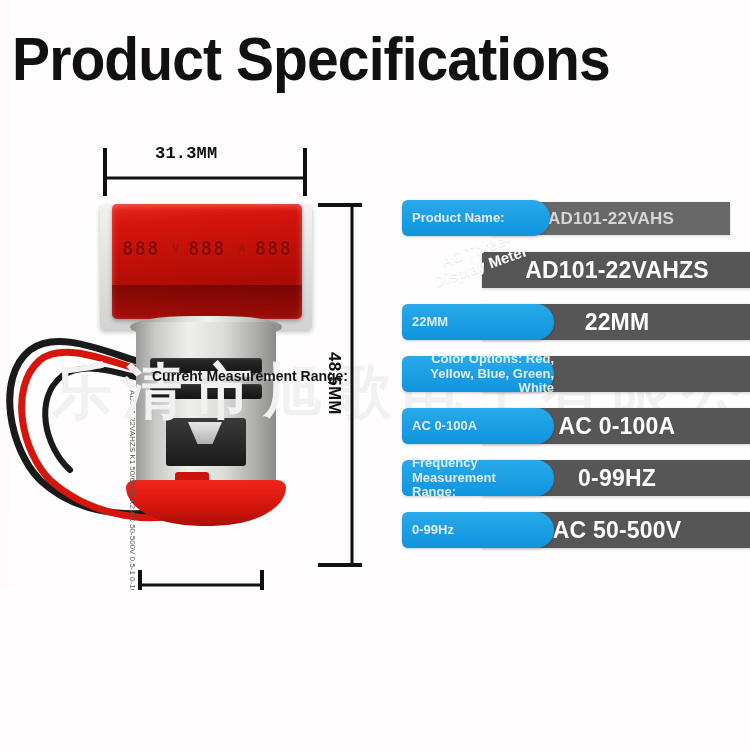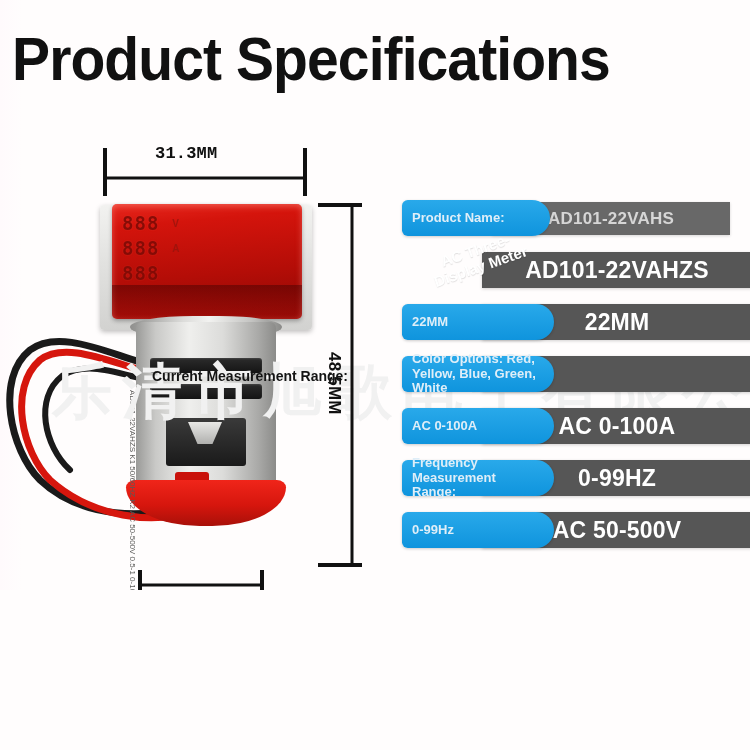--- a/index.html
+++ b/index.html
@@ -64,21 +64,21 @@
     border-radius: 5px;
     box-shadow: inset 0 2px 6px rgba(255,140,130,.55), 0 2px 4px rgba(0,0,0,.3);
     overflow: hidden;
   }
   .lens::after {
     content:''; position:absolute; left:0; right:0; bottom:0; height:34px;
     background: linear-gradient(180deg, rgba(60,0,0,.45), rgba(220,30,20,.15));
   }
   .lcd {
     position:absolute; left:10px; top:8px; width:170px; height:72px;
-    display:flex; flex-direction:column; justify-content:space-between;
+    display:flex; flex-direction:row; justify-content:space-between;
   }
   .lcd-row { display:flex; gap:13px; align-items:center; }
   .seg {
     font-family:"DejaVu Sans Mono", monospace;
     font-size:19px; font-weight:bold;
     color: rgba(120,8,4,.85);
     text-shadow: 0 0 2px rgba(255,90,70,.25);
     letter-spacing: 1px;
   }
   .unit { font-size:10px; color: rgba(150,20,12,.8); font-weight:bold; }
@@ -168,21 +168,21 @@
     border-radius: 7px 22px 22px 7px;
     display:flex; align-items:center;
     padding-left: 10px;
     box-shadow: 0 1px 3px rgba(0,0,0,.2);
     margin-left: 6px;
   }
   .lbl-text {
     color:#dfeef8; font-size:13px; font-weight:bold; line-height:1.15;
     white-space: pre-line;
   }
-  .lbl-text.wide { white-space: normal; width: 330px; }
+  .lbl-text.wide { white-space: normal; width: 330px; text-align: right; }
 
   
   .spec-row.ghost .val-bar {
     left: 96px; right: 22px; height: 33px; top: 2px;
     background: #5c5c5c; opacity:.92;
   }
   .spec-row.ghost .val-text { font-size: 17px; color:#d3d3d3;text-align:right; }
   .spec-row.ghost .lbl-pill { width: 148px; }
 
   

